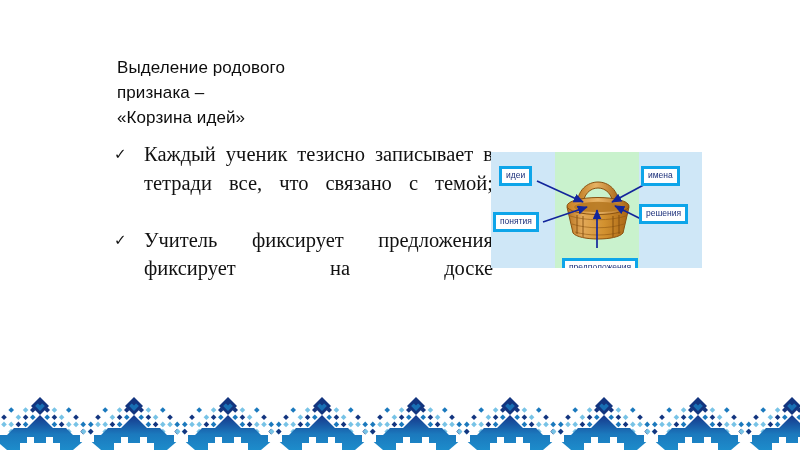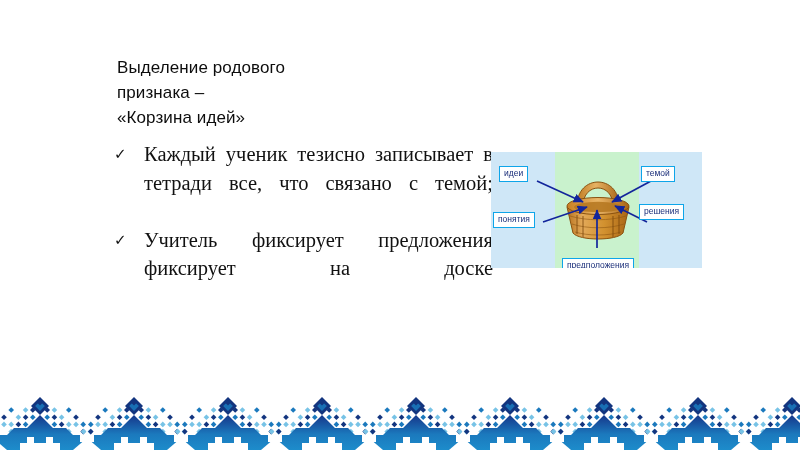--- a/index.html
+++ b/index.html
@@ -88,21 +88,21 @@
   #basket-art {
     position: absolute;
     left: 62px;
     top: 6px;
     width: 90px;
     height: 90px;
   }
   .pic-label {
     position: absolute;
     background: #ffffff;
-    border: 1px solid #0ea5e9;
+    border: 3px solid #0ea5e9;
     color: #1b2f7a;
     font-family: "Liberation Sans", sans-serif;
     font-size: 8.5px;
     line-height: 11px;
     padding: 1px 4px 2px 4px;
     white-space: nowrap;
   }
   #label-idei        { left: 8px;   top: 14px;  }
   #label-imena       { left: 150px; top: 14px;  }
   #label-ponyatiya   { left: 2px;   top: 60px;  }
@@ -198,21 +198,21 @@
     <g stroke="#12259b" stroke-width="1.7" fill="none" marker-end="url(#ah)">
       <line x1="46" y1="29" x2="92" y2="50"></line>
       <line x1="160" y1="29" x2="121" y2="50"></line>
       <line x1="52" y1="70" x2="96" y2="55"></line>
       <line x1="156" y1="70" x2="124" y2="54"></line>
       <line x1="106" y1="96" x2="106" y2="58"></line>
     </g>
   </svg>
 
   <div class="pic-label" id="label-idei">идеи</div>
-  <div class="pic-label" id="label-imena">темой</div>
+  <div class="pic-label" id="label-imena">имена</div>
   <div class="pic-label" id="label-ponyatiya">понятия</div>
   <div class="pic-label" id="label-resheniya">решения</div>
   <div class="pic-label" id="label-predpolozh">предположения</div>
 
 </div>
 
 <svg id="ornament" viewBox="0 0 800 62" preserveAspectRatio="none">
   <defs>
     <linearGradient id="ornGrad" x1="0" y1="0" x2="0" y2="1">
       <stop offset="0%" stop-color="#16368a"></stop>

